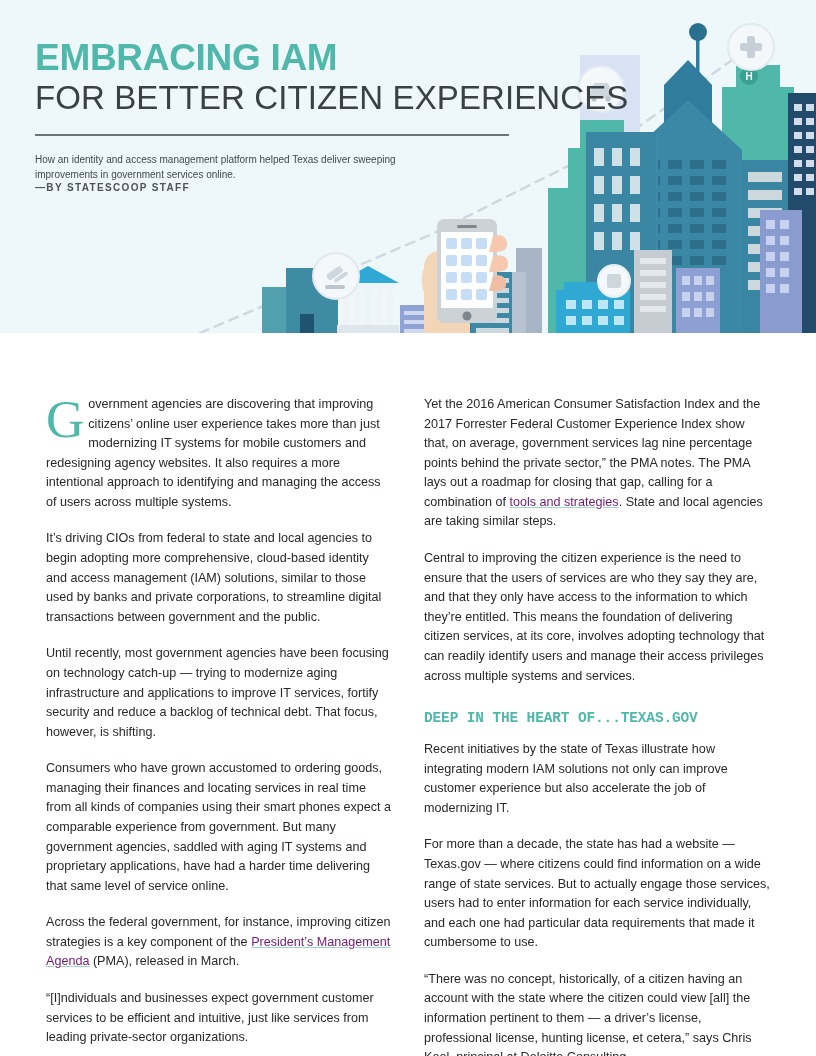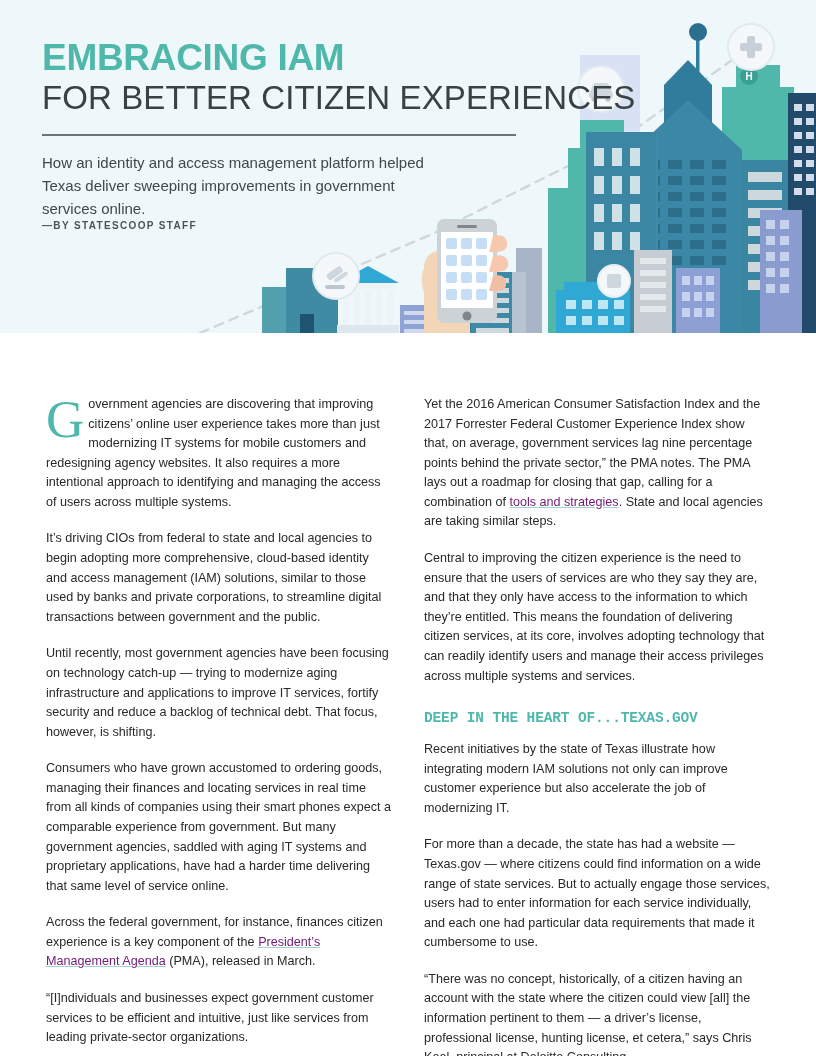--- a/index.html
+++ b/index.html
@@ -25,21 +25,21 @@
     overflow: hidden;
   }
   .hero-art {
     position: absolute;
     left: 0; top: 0;
     width: 816px; height: 333px;
     pointer-events: none;
   }
   .hero-text {
     position: absolute;
-    left: 42px;
+    left: 35px;
     top: 38px;
     width: 500px;
     z-index: 5;
   }
   .title-1 {
     font-family: "Liberation Sans", sans-serif;
     font-weight: 700;
     font-size: 37px;
     letter-spacing: -0.3px;
     color: #4fb8ab;
@@ -57,21 +57,21 @@
     margin: 0;
     white-space: nowrap;
   }
   .rule {
     width: 474px;
     height: 2px;
     background: #6d7478;
     margin: 17px 0 16px 0;
   }
   .deck {
-    font-size: 15px;
+    font-size: 10px;
     line-height: 1.52;
     color: #41484c;
     margin: 0;
     width: 400px;
   }
   .byline {
     margin-top: 0;
     font-size: 10px;
     font-weight: 700;
     letter-spacing: 1.35px;
@@ -385,21 +385,21 @@
   </div>
 </div>
 
 <div class="content">
 
   <div class="col">
     <p class="dropcap-wrap"><span class="dropcap">G</span><span>overnment agencies are discovering that improving citizens’ online user experience takes more than just modernizing IT systems for mobile customers and redesigning agency websites. It also requires a more intentional approach to identifying and managing the access of users across multiple systems.</span></p>
     <p>It’s driving CIOs from federal to state and local agencies to begin adopting more comprehensive, cloud-based identity and access management (IAM) solutions, similar to those used by banks and private corporations, to streamline digital transactions between government and the public.</p>
     <p>Until recently, most government agencies have been focusing on technology catch-up — trying to modernize aging infrastructure and applications to improve IT services, fortify security and reduce a backlog of technical debt. That focus, however, is shifting.</p>
     <p>Consumers who have grown accustomed to ordering goods, managing their finances and locating services in real time from all kinds of companies using their smart phones expect a comparable experience from government. But many government agencies, saddled with aging IT systems and proprietary applications, have had a harder time delivering that same level of service online.</p>
-    <p><span>Across the federal government, for instance, finances citizen experience is a key component of the </span><a class="inline-link" href="#">President’s Management Agenda</a><span> (PMA), released in March.</span></p>
+    <p><span>Across the federal government, for instance, improving citizen strategies is a key component of the </span><a class="inline-link" href="#">President’s Management Agenda</a><span> (PMA), released in March.</span></p>
     <p>“[I]ndividuals and businesses expect government customer services to be efficient and intuitive, just like services from leading private-sector organizations.</p>
   </div>
 
   <div class="col">
     <p><span>Yet the 2016 American Consumer Satisfaction Index and the 2017 Forrester Federal Customer Experience Index show that, on average, government services lag nine percentage points behind the private sector,” the PMA notes. The PMA lays out a roadmap for closing that gap, calling for a combination of </span><a class="inline-link" href="#">tools and strategies</a><span>. State and local agencies are taking similar steps.</span></p>
     <p>Central to improving the citizen experience is the need to ensure that the users of services are who they say they are, and that they only have access to the information to which they’re entitled. This means the foundation of delivering citizen services, at its core, involves adopting technology that can readily identify users and manage their access privileges across multiple systems and services.</p>
     <h2 class="section-head">DEEP IN THE HEART OF...TEXAS.GOV</h2>
     <p>Recent initiatives by the state of Texas illustrate how integrating modern IAM solutions not only can improve customer experience but also accelerate the job of modernizing IT.</p>
     <p>For more than a decade, the state has had a website — Texas.gov — where citizens could find information on a wide range of state services. But to actually engage those services, users had to enter information for each service individually, and each one had particular data requirements that made it cumbersome to use.</p>
     <p>“There was no concept, historically, of a citizen having an account with the state where the citizen could view [all] the information pertinent to them — a driver’s license, professional license, hunting license, et cetera,” says Chris Keel, principal at Deloitte Consulting.</p>

